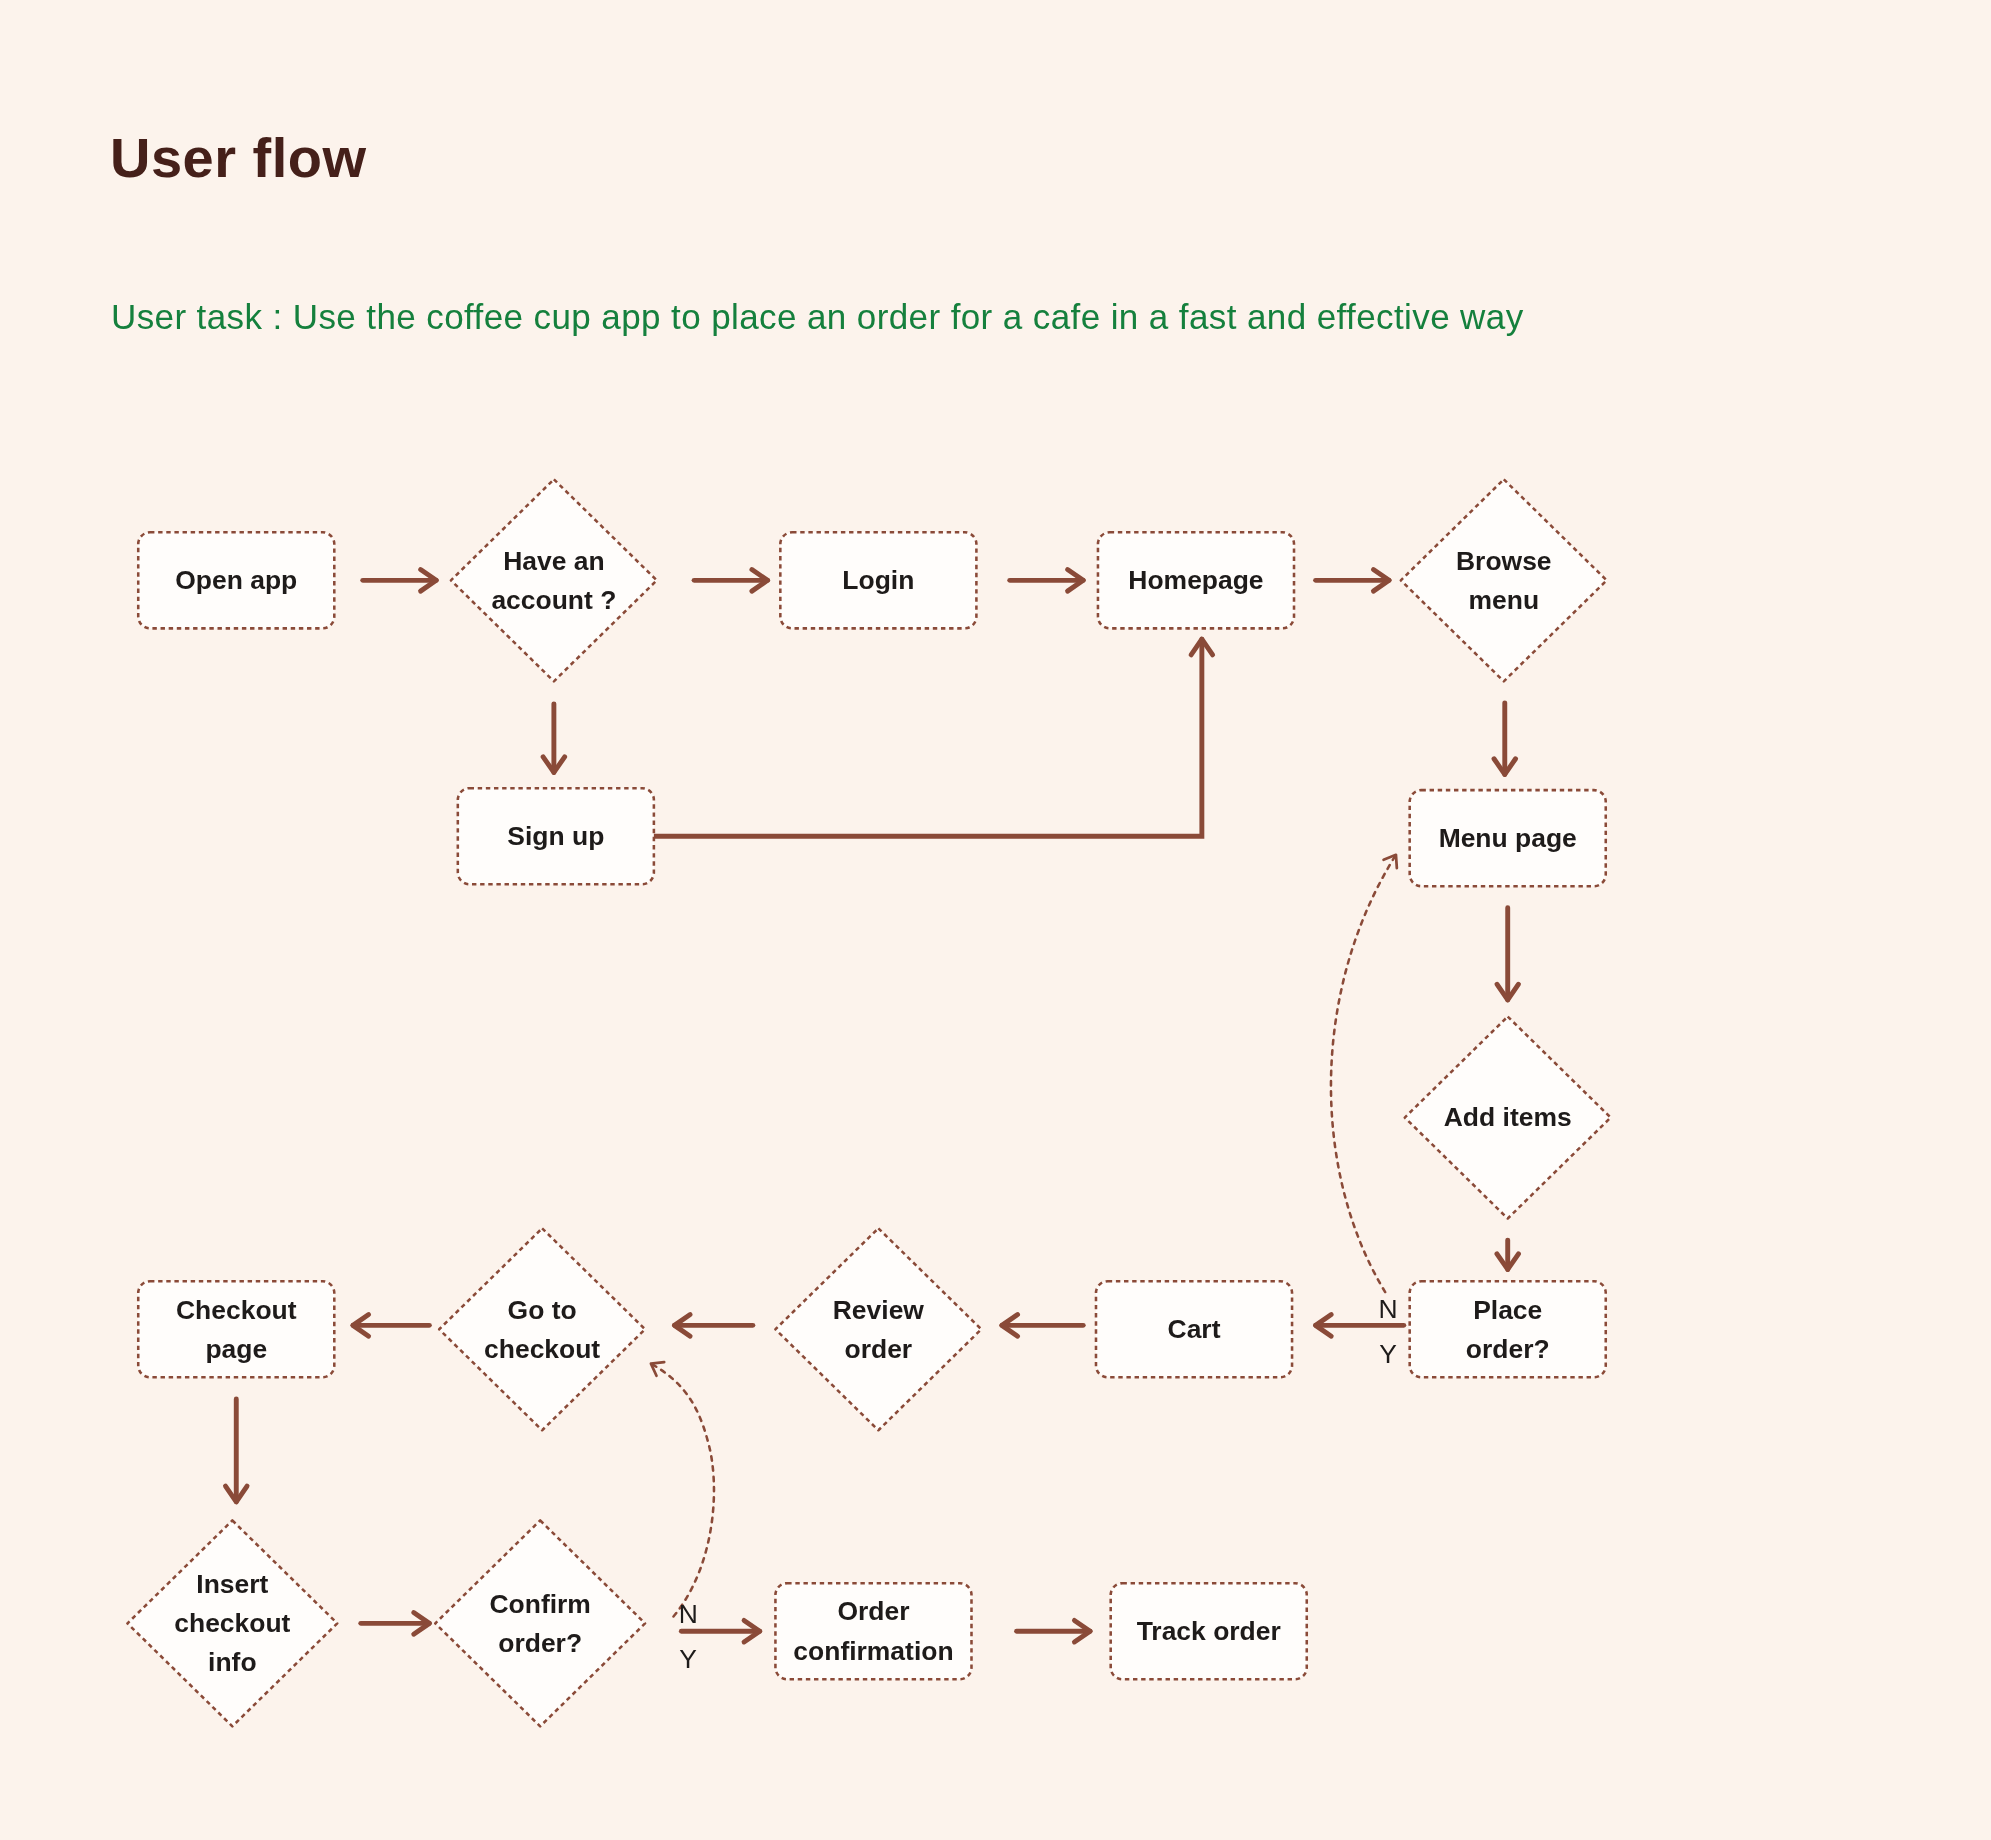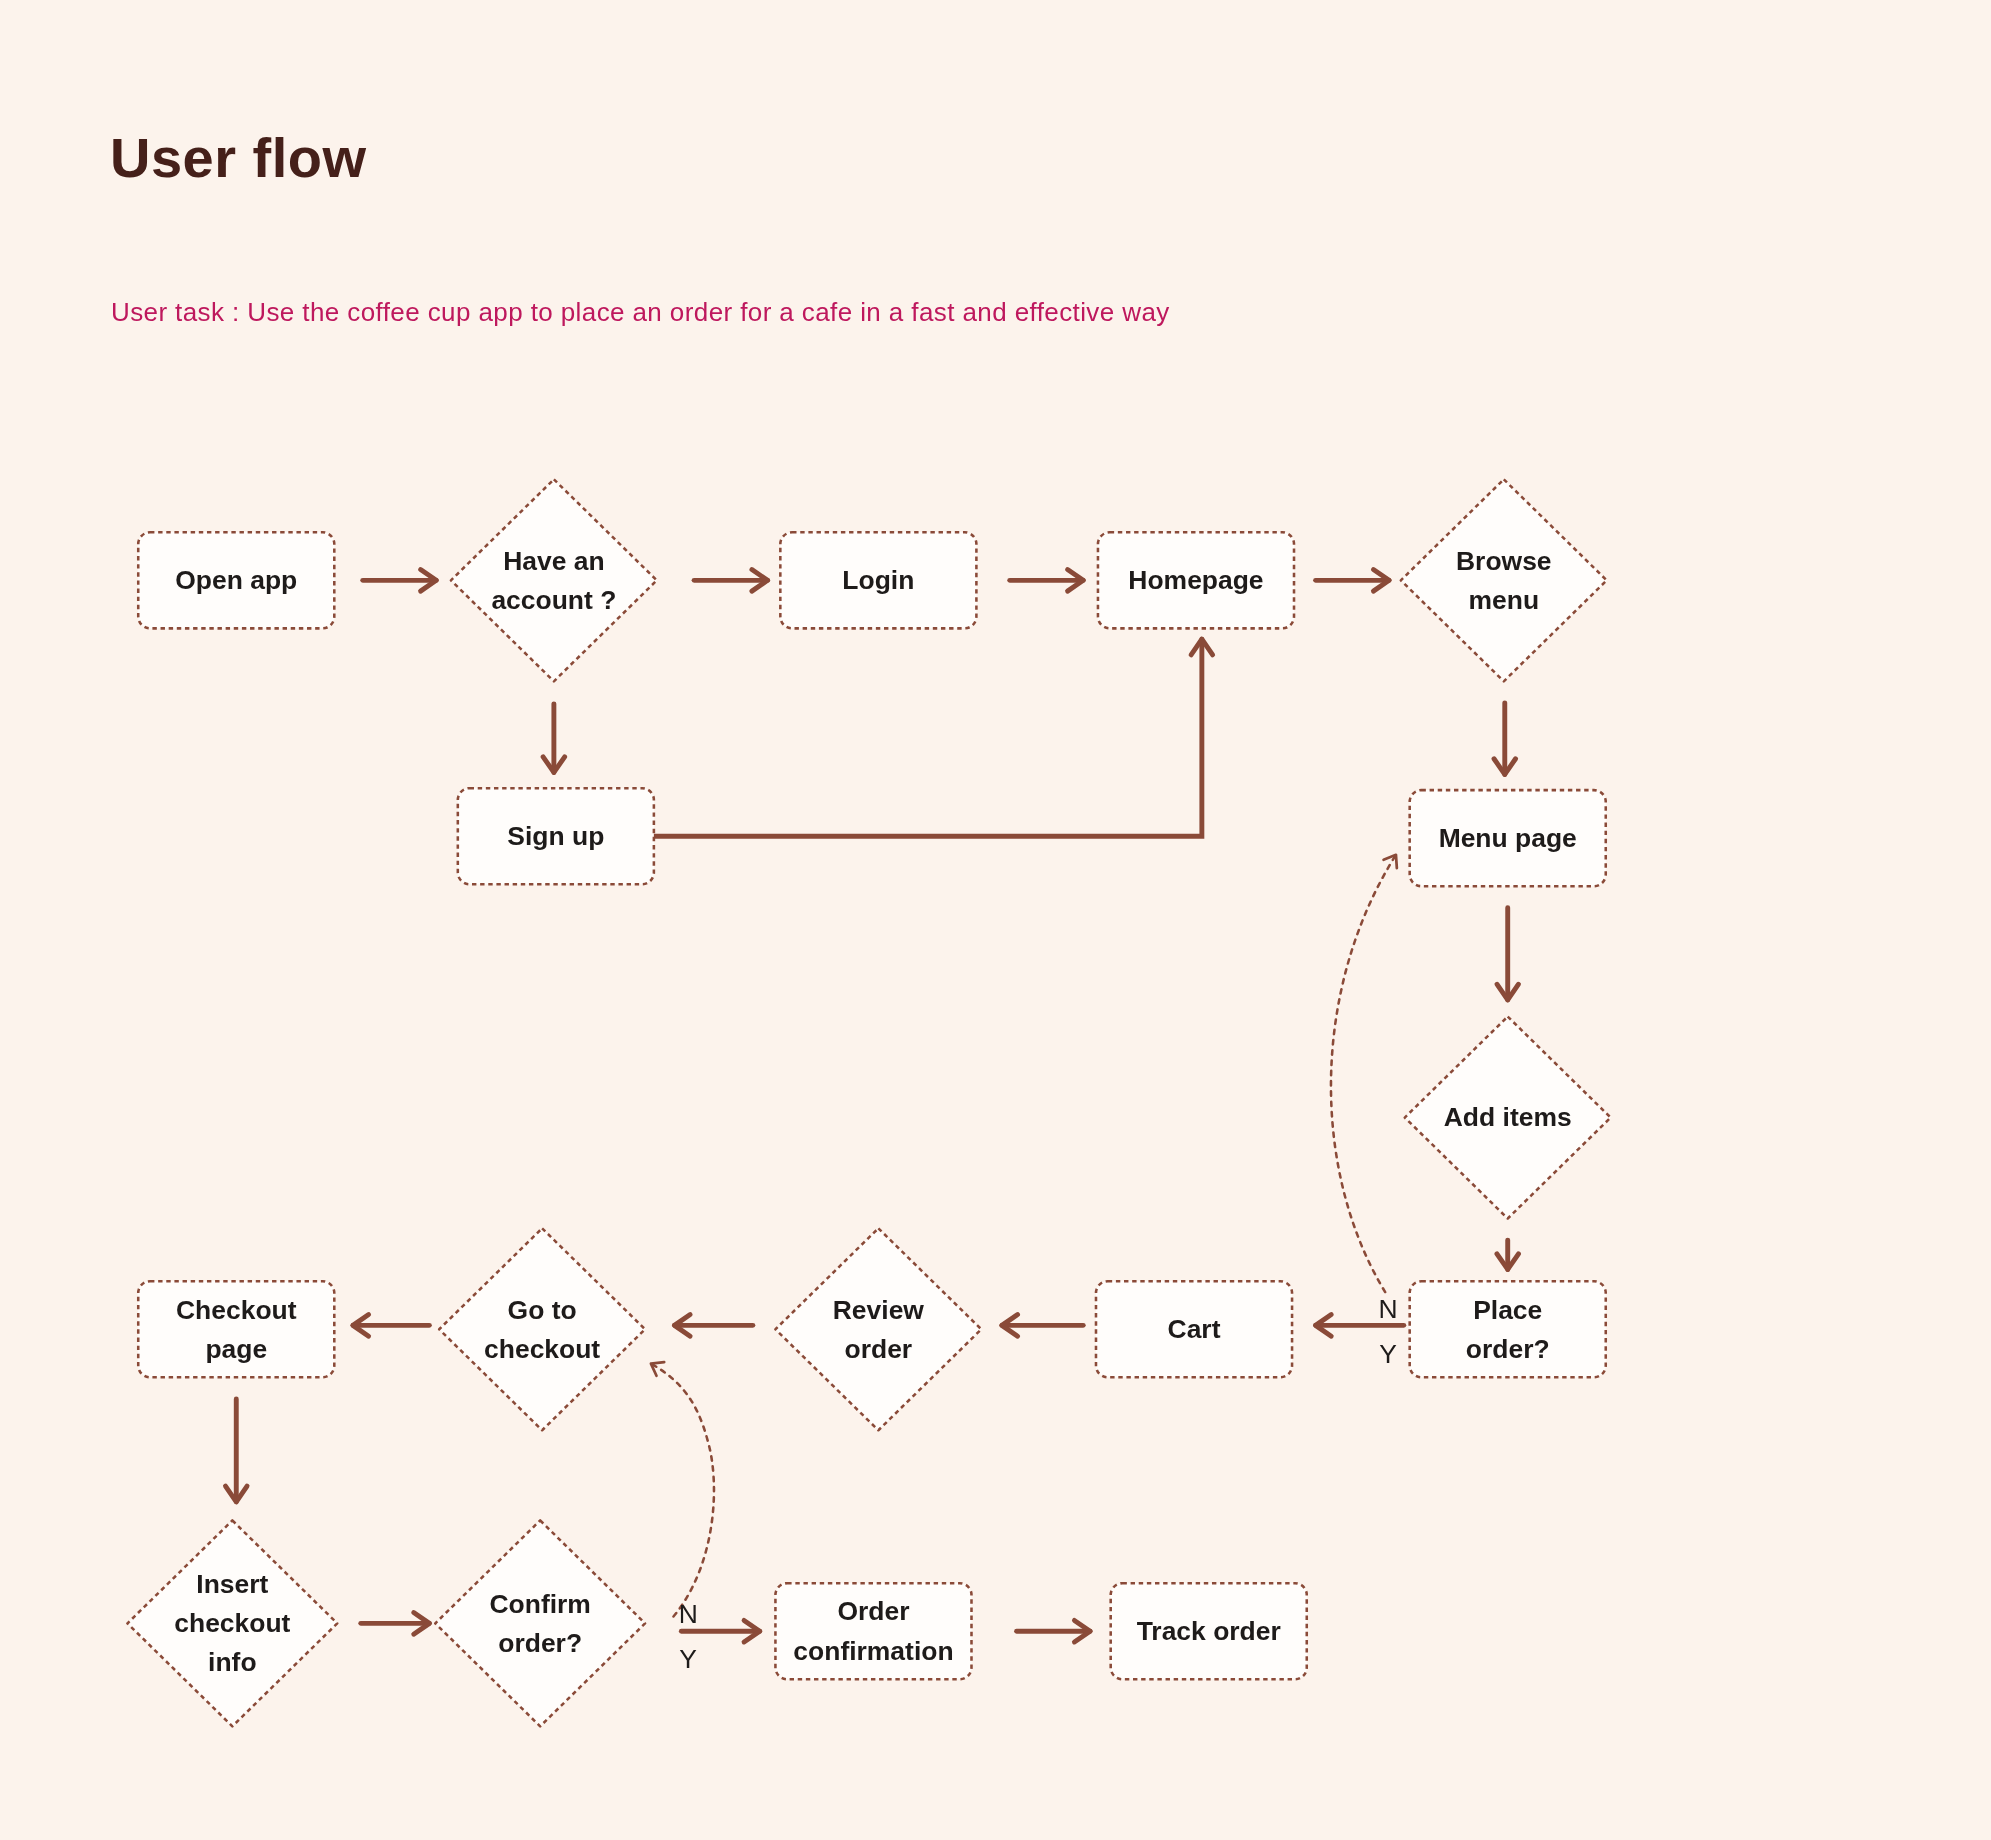--- a/index.html
+++ b/index.html
@@ -1,21 +1,21 @@
 <!DOCTYPE html>
 <html><head>
 <meta charset="utf-8">
 <style>
   html,body{margin:0;padding:0;}
   body{background:#fcf3ec;font-family:"Liberation Sans","DejaVu Sans",sans-serif;}
   #canvas{position:relative;width:1992px;height:1798px;background:#fcf3ec;overflow:hidden;}
   #page-title{position:absolute;left:110px;top:125px;font-size:56px;font-weight:800;
               letter-spacing:0.5px;color:#45201a;}
-  #page-subtitle{position:absolute;left:111px;top:297px;font-size:26px;font-weight:400;
-                 letter-spacing:0.4px;color:#be185d;}
+  #page-subtitle{position:absolute;left:111px;top:297px;font-size:35px;font-weight:400;
+                 letter-spacing:0.4px;color:#15803d;}
   svg{position:absolute;left:0;top:0;}
   .node-shape{fill:#fffdfb;stroke:#8a4a38;stroke-width:2.6;stroke-dasharray:4.5 3.8;
               stroke-linejoin:round;}
   .edge{stroke:#8a4a38;stroke-width:5;fill:none;stroke-linecap:round;}
   .edge-dashed{stroke:#8a4a38;stroke-width:2.6;fill:none;stroke-dasharray:4.5 6;
                stroke-linecap:round;}
   .node-label{font-family:"Liberation Sans","DejaVu Sans",sans-serif;font-size:27px;
               font-weight:700;fill:#1e1b1a;text-anchor:middle;}
   .branch-label{font-family:"Liberation Sans","DejaVu Sans",sans-serif;font-size:27px;
                 font-weight:400;fill:#1e1b1a;text-anchor:middle;}

